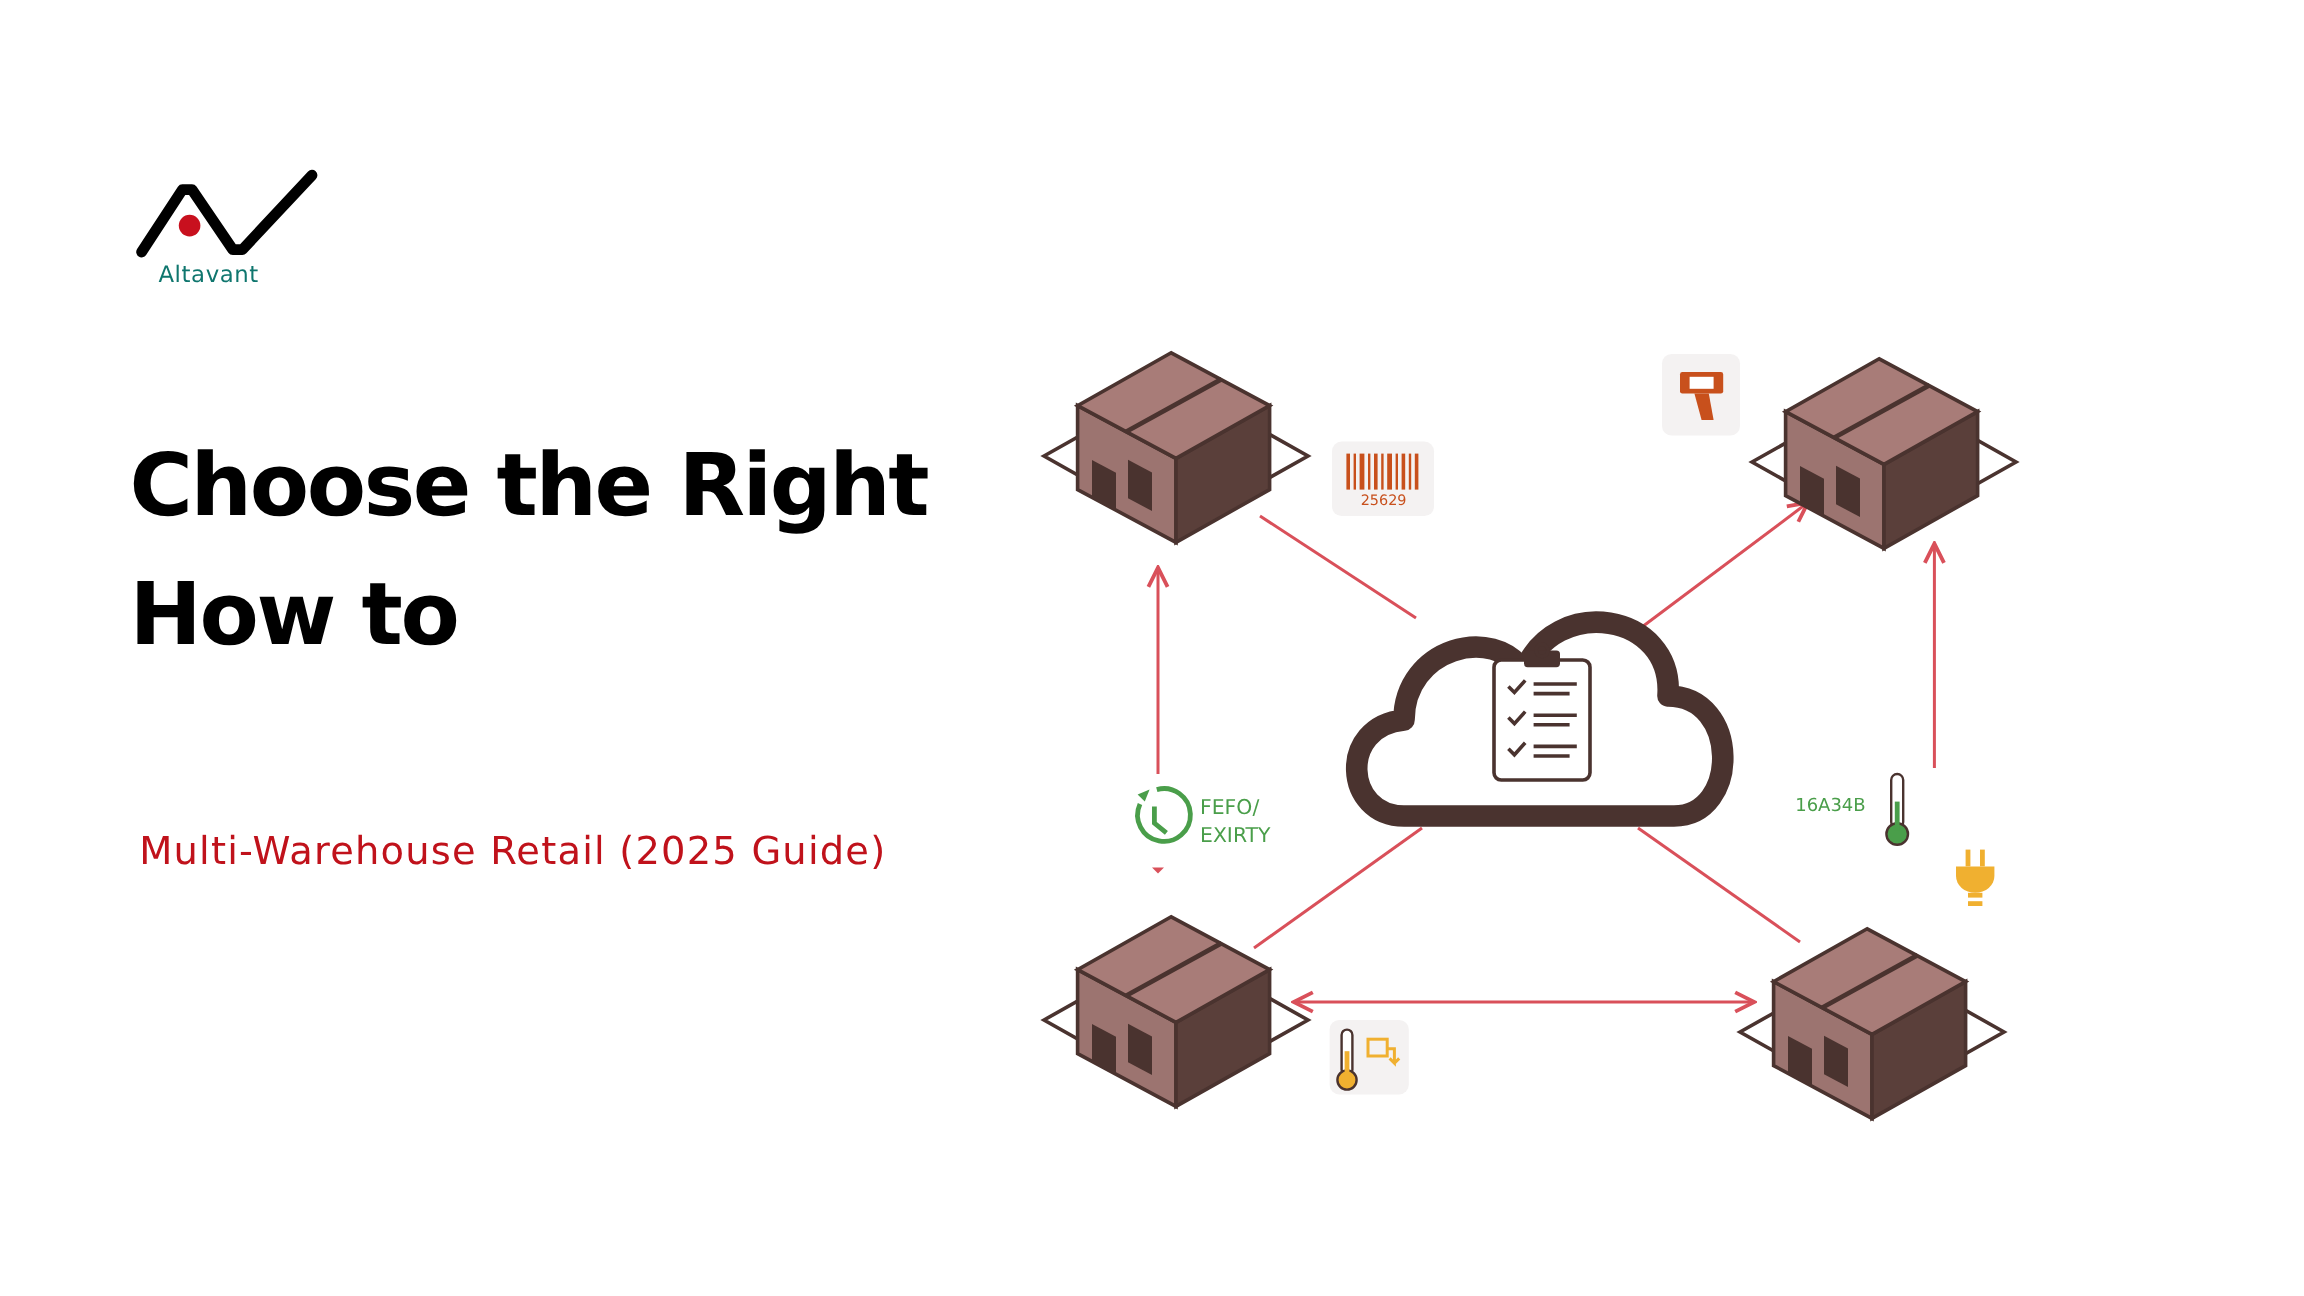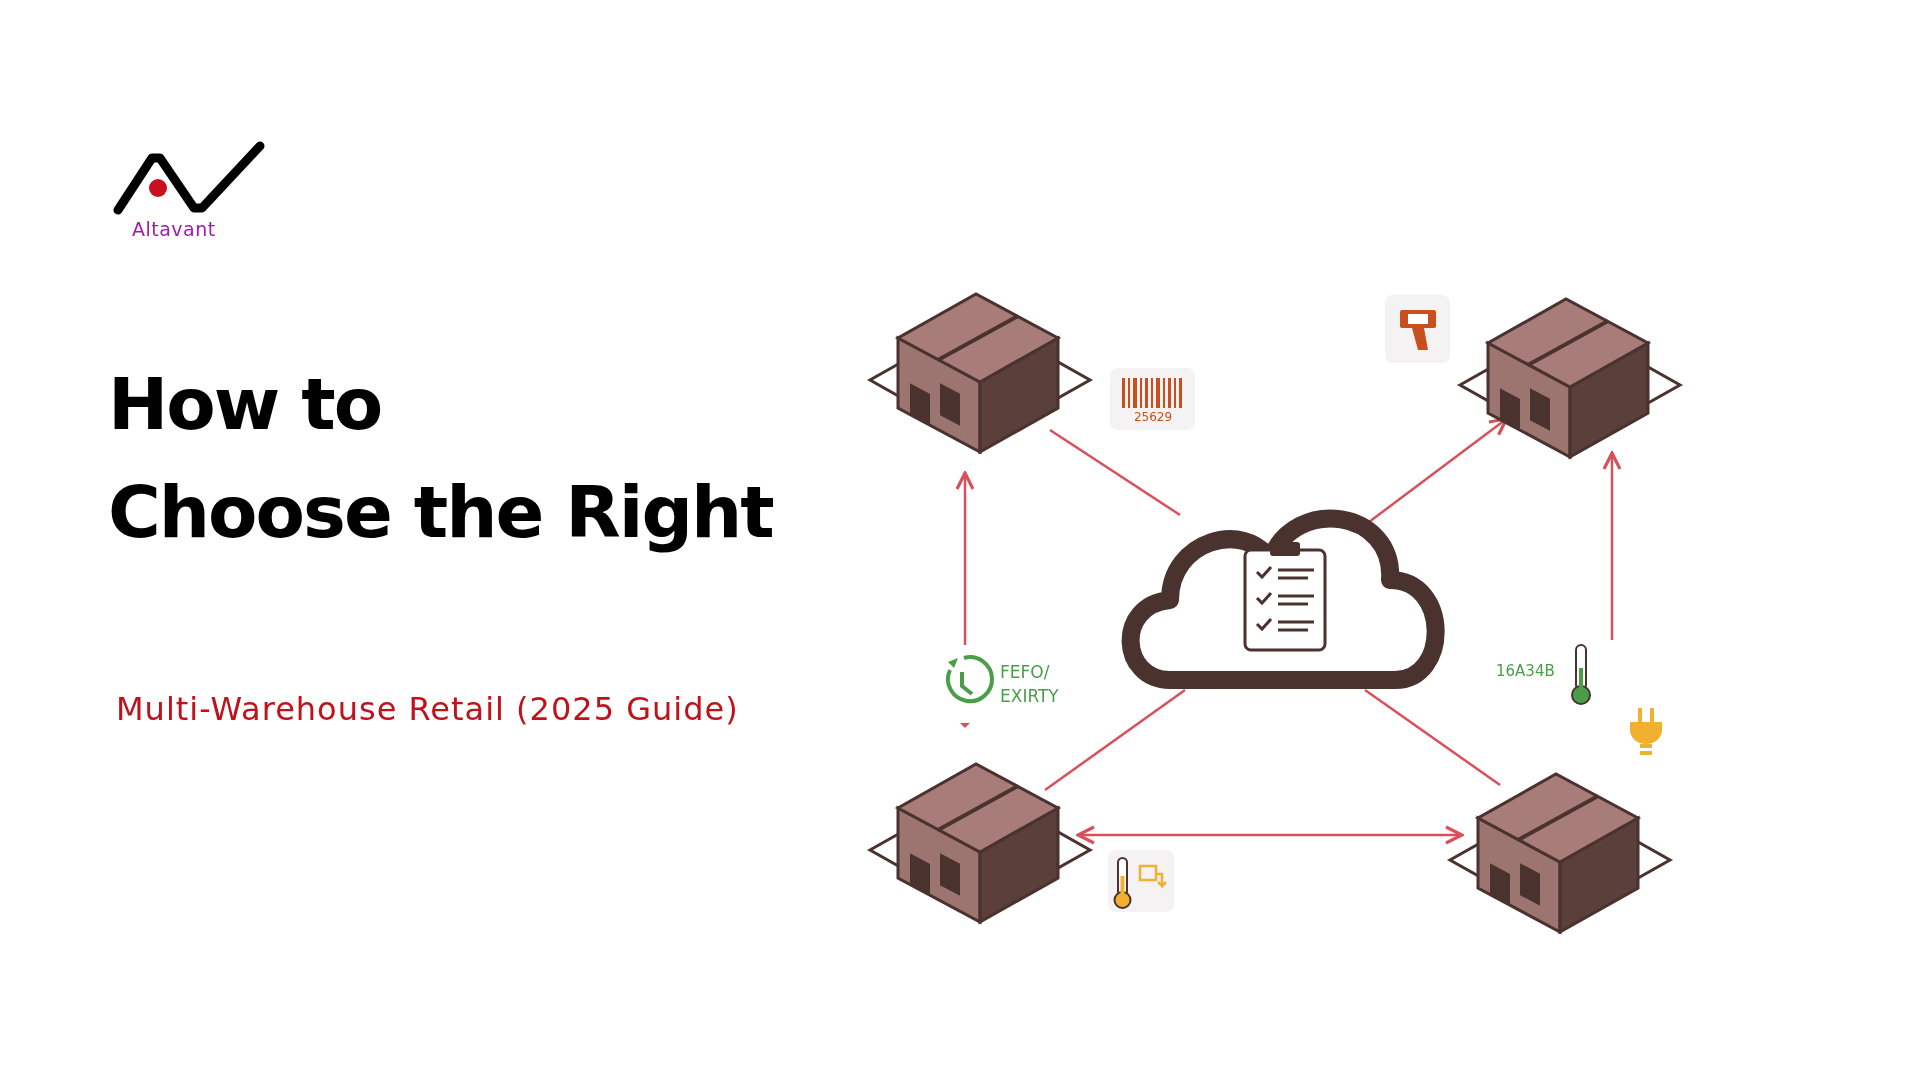--- a/index.html
+++ b/index.html
@@ -1,39 +1,39 @@
 <!DOCTYPE html>
 <html><head>
   <meta charset="utf-8">
   <style>
     html, body { margin: 0; padding: 0; background: #ffffff; }
     body { width: 1920px; height: 1080px; position: relative; overflow: hidden; font-family: "Liberation Sans", sans-serif; }
     .logo { position: absolute; left: 110px; top: 140px; width: 160px; height: 110px; }
     .logo svg { display:block; }
-    .logo-text { position: absolute; left: 22px; top: 78px; font-family: "DejaVu Sans", sans-serif; font-size: 19px; color: #a21caf; letter-spacing: 0.5px; }
+    .logo-text { position: absolute; left: 22px; top: 78px; font-family: "DejaVu Sans", sans-serif; font-size: 19px; color: #0f766e; letter-spacing: 0.5px; }
     .title { position: absolute; left: 108px; top: 350px; font-family: "DejaVu Sans", sans-serif; font-weight: bold; font-size: 72px; line-height: 108px; color: #000; letter-spacing: -2px; }
     .title div { white-space: nowrap; }
     .subtitle { position: absolute; left: 116px; top: 690px; font-family: "DejaVu Sans", sans-serif; font-size: 32px; color: #c0121b; letter-spacing: 1px; text-align: center; }
     .diagram { position: absolute; left: 850px; top: 250px; width: 850px; height: 700px; }
     .lbl { font-family: "DejaVu Sans", sans-serif; }
   </style>
 </head>
 <body>
 
 <div class="logo">
   <svg width="160" height="80" viewBox="0 0 160 80">
     <polyline points="8,70 42,18 50,18 84,68 92,68 150,6" fill="none" stroke="#000" stroke-width="9" stroke-linejoin="round" stroke-linecap="round"></polyline>
     <circle cx="48" cy="48" r="9" fill="#c8101e"></circle>
   </svg>
   <div class="logo-text">Altavant</div>
 </div>
 
 <div class="title">
+  <div>Choose the Right</div>
   <div>How to</div>
-  <div>Choose the Right</div>
 </div>
 
 <div class="subtitle">Multi-Warehouse Retail (2025 Guide)</div>
 
 <svg class="diagram" viewBox="0 0 850 700">
   <defs>
     <marker id="ah" viewBox="0 0 10 10" refX="8" refY="5" markerWidth="8" markerHeight="8" orient="auto-start-reverse">
       <path d="M1,1 L9,5 L1,9" fill="none" stroke="#d9505a" stroke-width="1.6"></path>
     </marker>
     <g id="wh">

